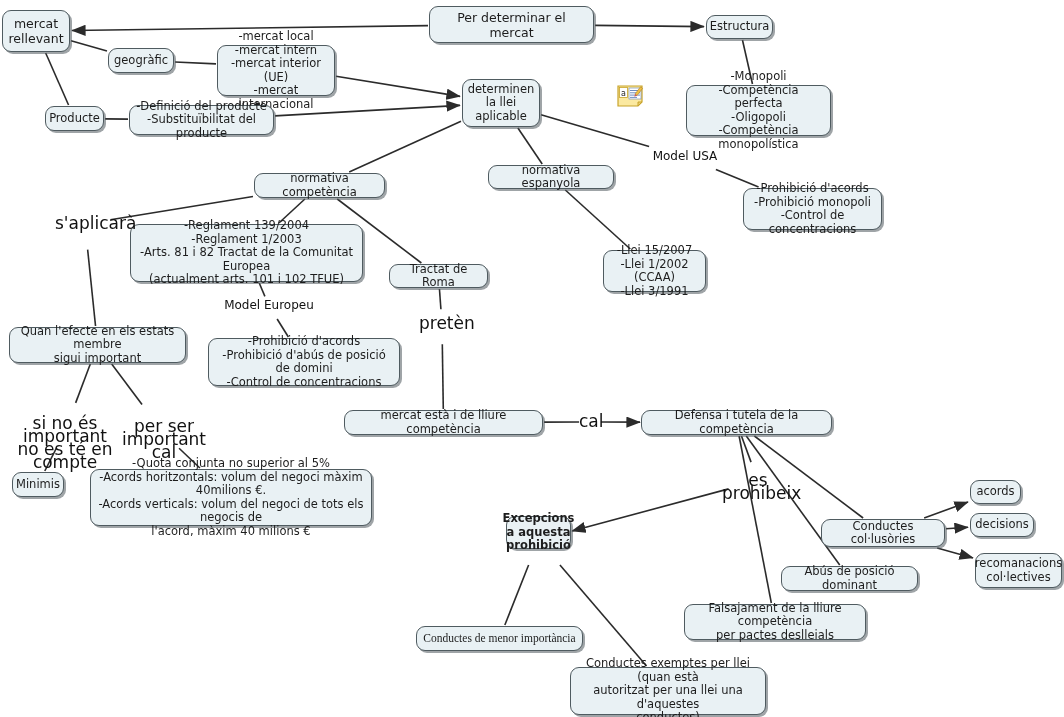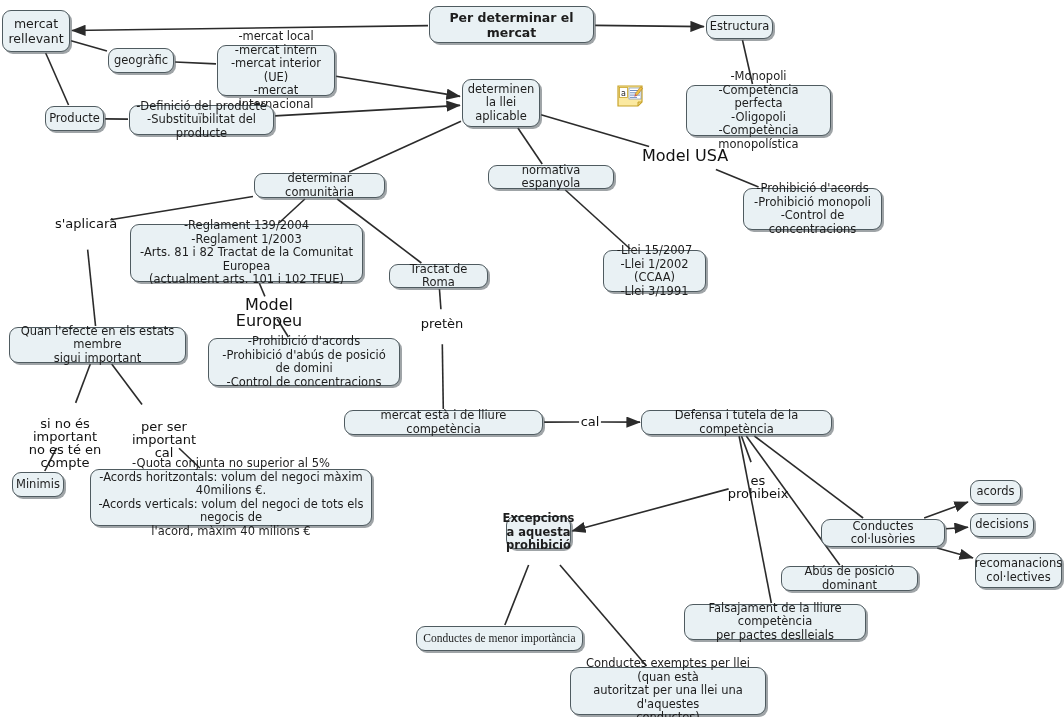--- a/index.html
+++ b/index.html
@@ -35,28 +35,28 @@
     font-size:11.5px;
     line-height:13.5px;
     padding:3px 6px;
     white-space:pre-line;
     z-index:2;
   }
   .node.big{font-size:12.5px;line-height:15px;}
   .link-label{
     position:absolute;
     color:#111111;
-    font-size:13px;
+    font-size:17px;
     line-height:13px;
     text-align:center;
     white-space:pre-line;
     background:transparent;
     z-index:3;
   }
-  .link-label.model{font-size:16px;line-height:16px;}
+  .link-label.model{font-size:12px;line-height:16px;}
   .note-icon{
     position:absolute;
     width:32px;height:24px;
     z-index:4;
   }
 </style>
 </head>
 <body>
 
 <div id="canvas">
@@ -113,30 +113,30 @@
       <div class="node big" style="left: 2px; top: 10px; width: 68px; height: 42px;">mercat
 rellevant</div>
       <div class="node" style="left: 108px; top: 48px; width: 66px; height: 25px;">geogràfic</div>
       <div class="node" style="left: 217px; top: 45px; width: 118px; height: 51px;">-mercat local
 -mercat intern
 -mercat interior (UE)
 -mercat internacional</div>
       <div class="node" style="left: 45px; top: 106px; width: 59px; height: 25px;">Producte</div>
       <div class="node" style="left: 129px; top: 105px; width: 145px; height: 30px;">-Definició del producte
 -Substituïbilitat del producte</div>
-      <div class="node big" style="left: 429px; top: 6px; width: 165px; height: 37px; font-weight: bold;">Per determinar el mercat</div>
+      <div class="node big" style="left: 429px; top: 6px; width: 165px; height: 37px;">Per determinar el mercat</div>
       <div class="node" style="left: 706px; top: 15px; width: 67px; height: 24px;">Estructura</div>
       <div class="node" style="left: 686px; top: 85px; width: 145px; height: 51px;">-Monopoli
 -Competència perfecta
 -Oligopoli
 -Competència monopolística</div>
       <div class="node" style="left: 462px; top: 79px; width: 78px; height: 48px;">determinen
 la llei
 aplicable</div>
-      <div class="node" style="left: 254px; top: 173px; width: 131px; height: 25px;">determinar comunitària</div>
+      <div class="node" style="left: 254px; top: 173px; width: 131px; height: 25px;">normativa competència</div>
       <div class="node" style="left: 488px; top: 165px; width: 126px; height: 24px;">normativa espanyola</div>
       <div class="node" style="left: 743px; top: 188px; width: 139px; height: 42px;">-Prohibició d'acords
 -Prohibició monopoli
 -Control de concentracions</div>
       <div class="node" style="left: 603px; top: 250px; width: 103px; height: 42px;">-Llei 15/2007
 -Llei 1/2002 (CCAA)
 -Llei 3/1991</div>
       <div class="node" style="left: 130px; top: 224px; width: 233px; height: 58px;">-Reglament 139/2004
 -Reglament 1/2003
 -Arts. 81 i 82 Tractat de la Comunitat Europea

